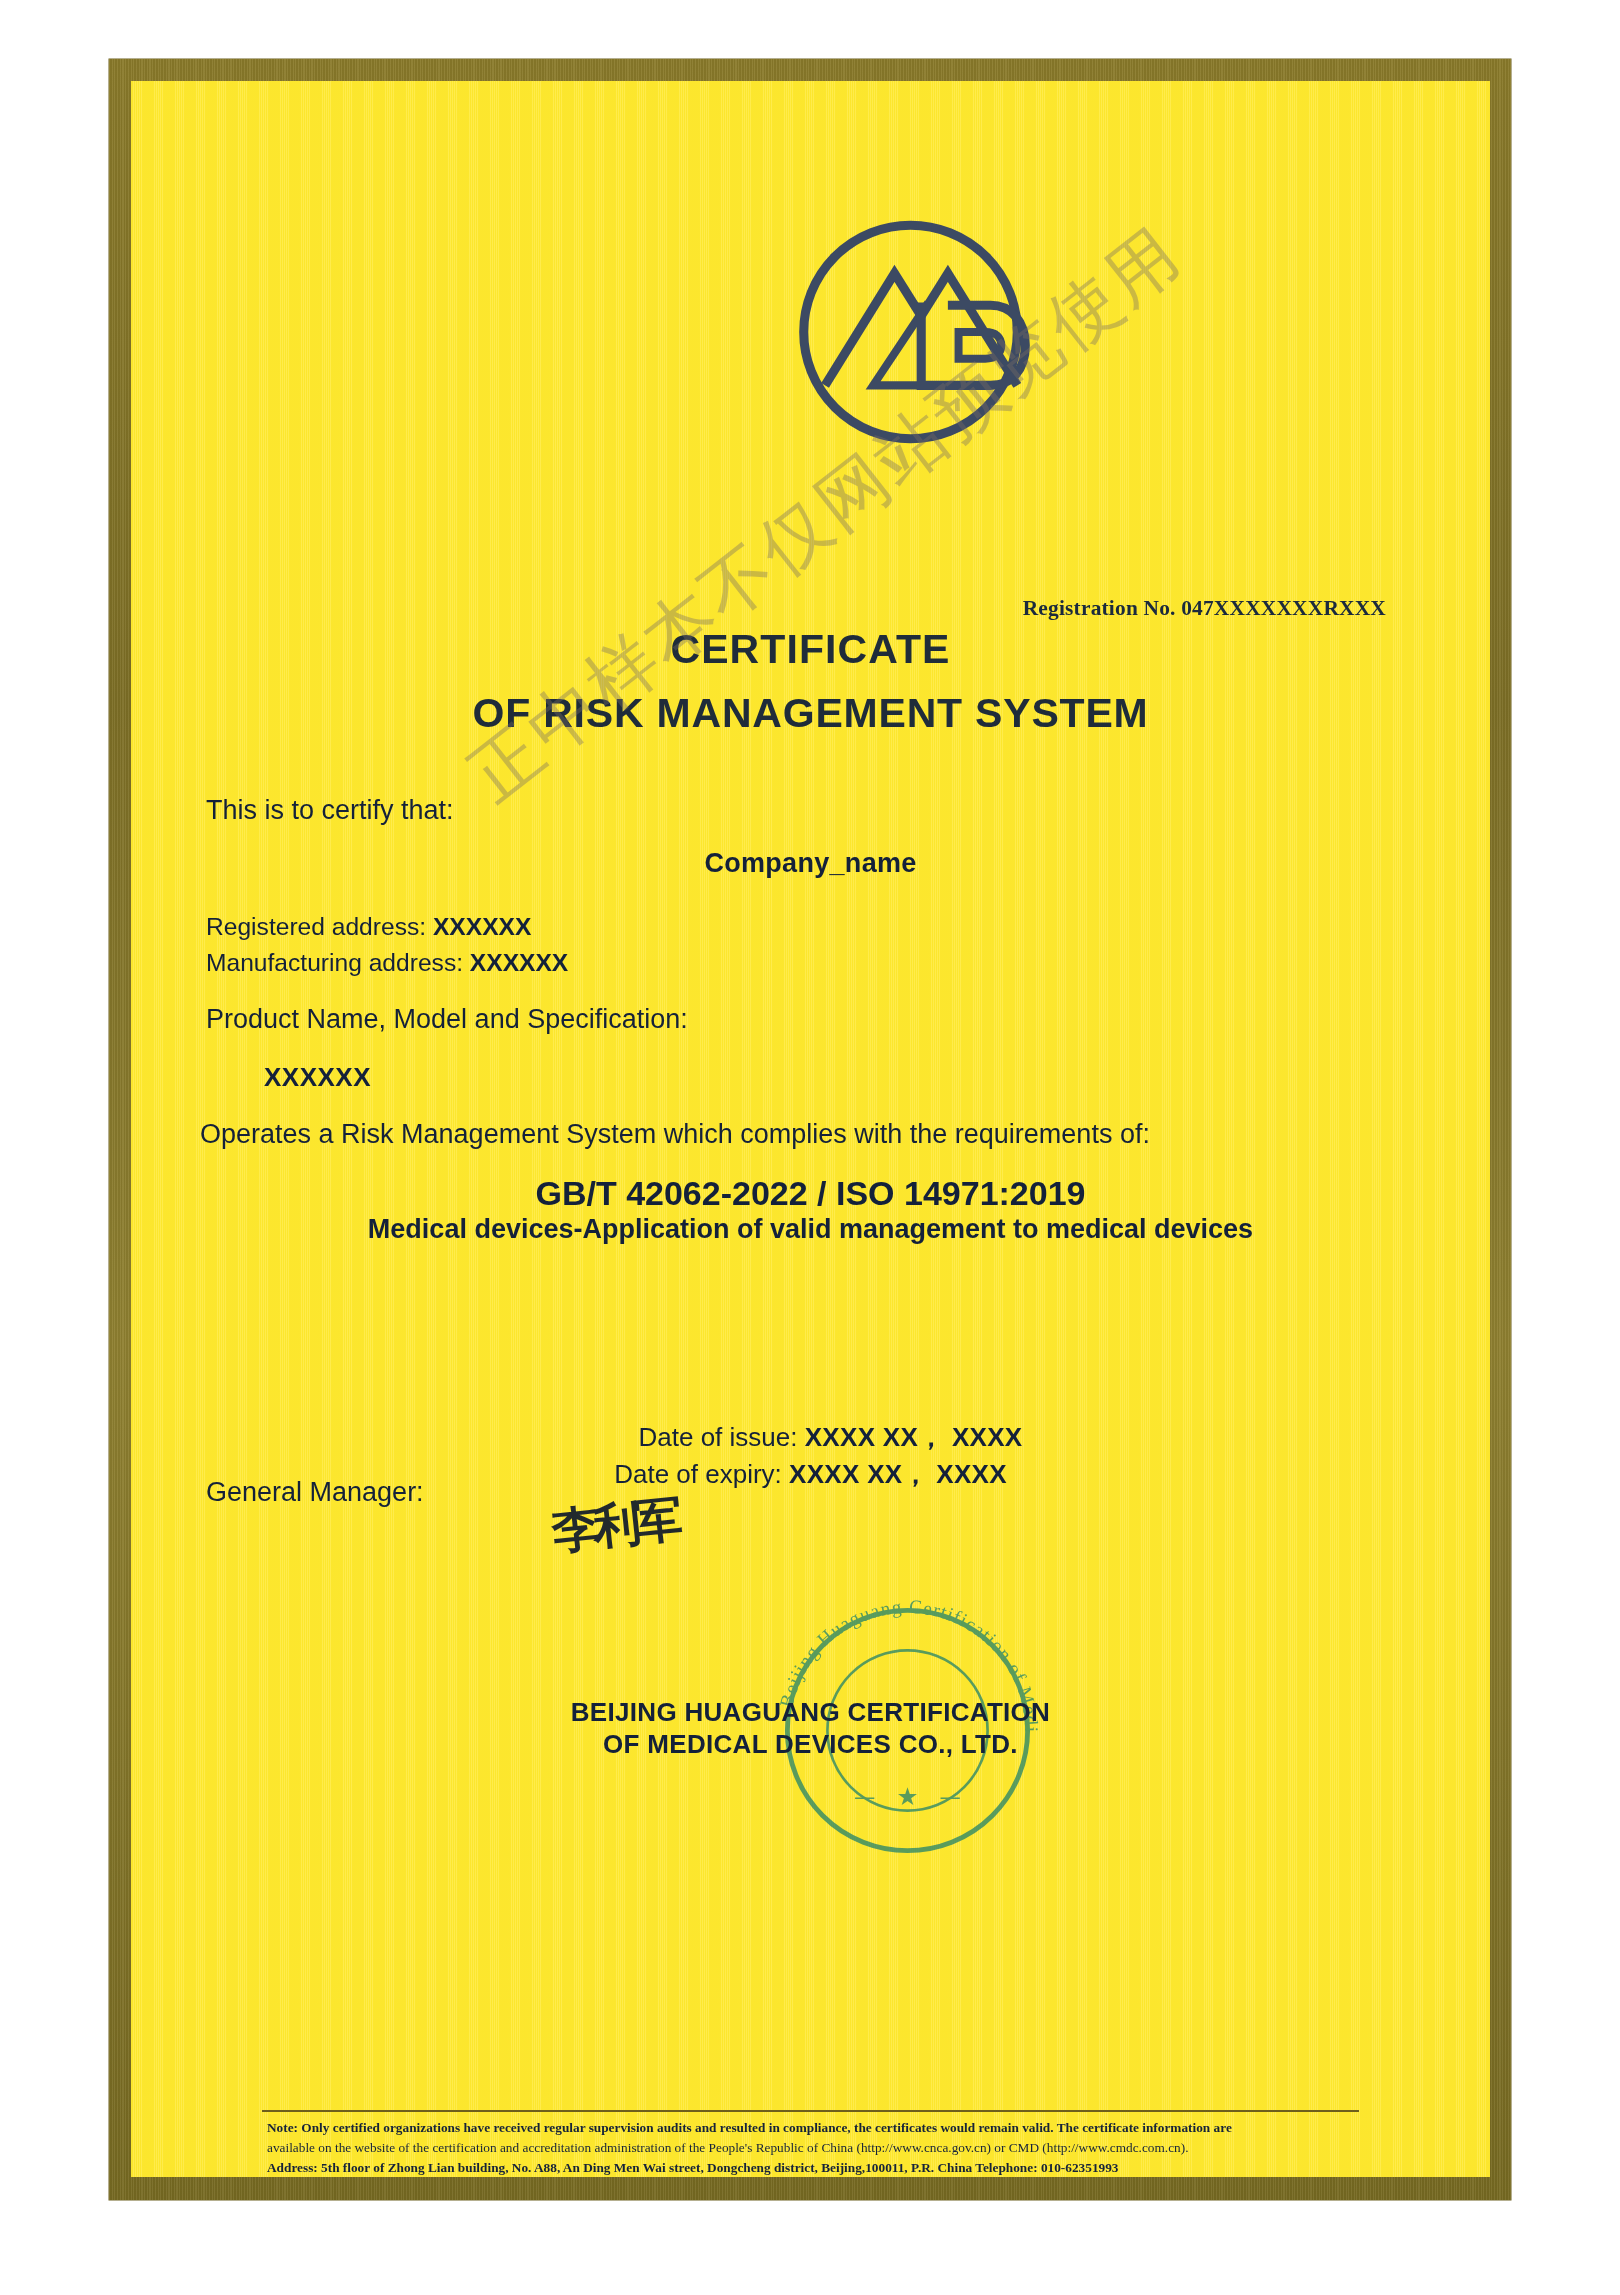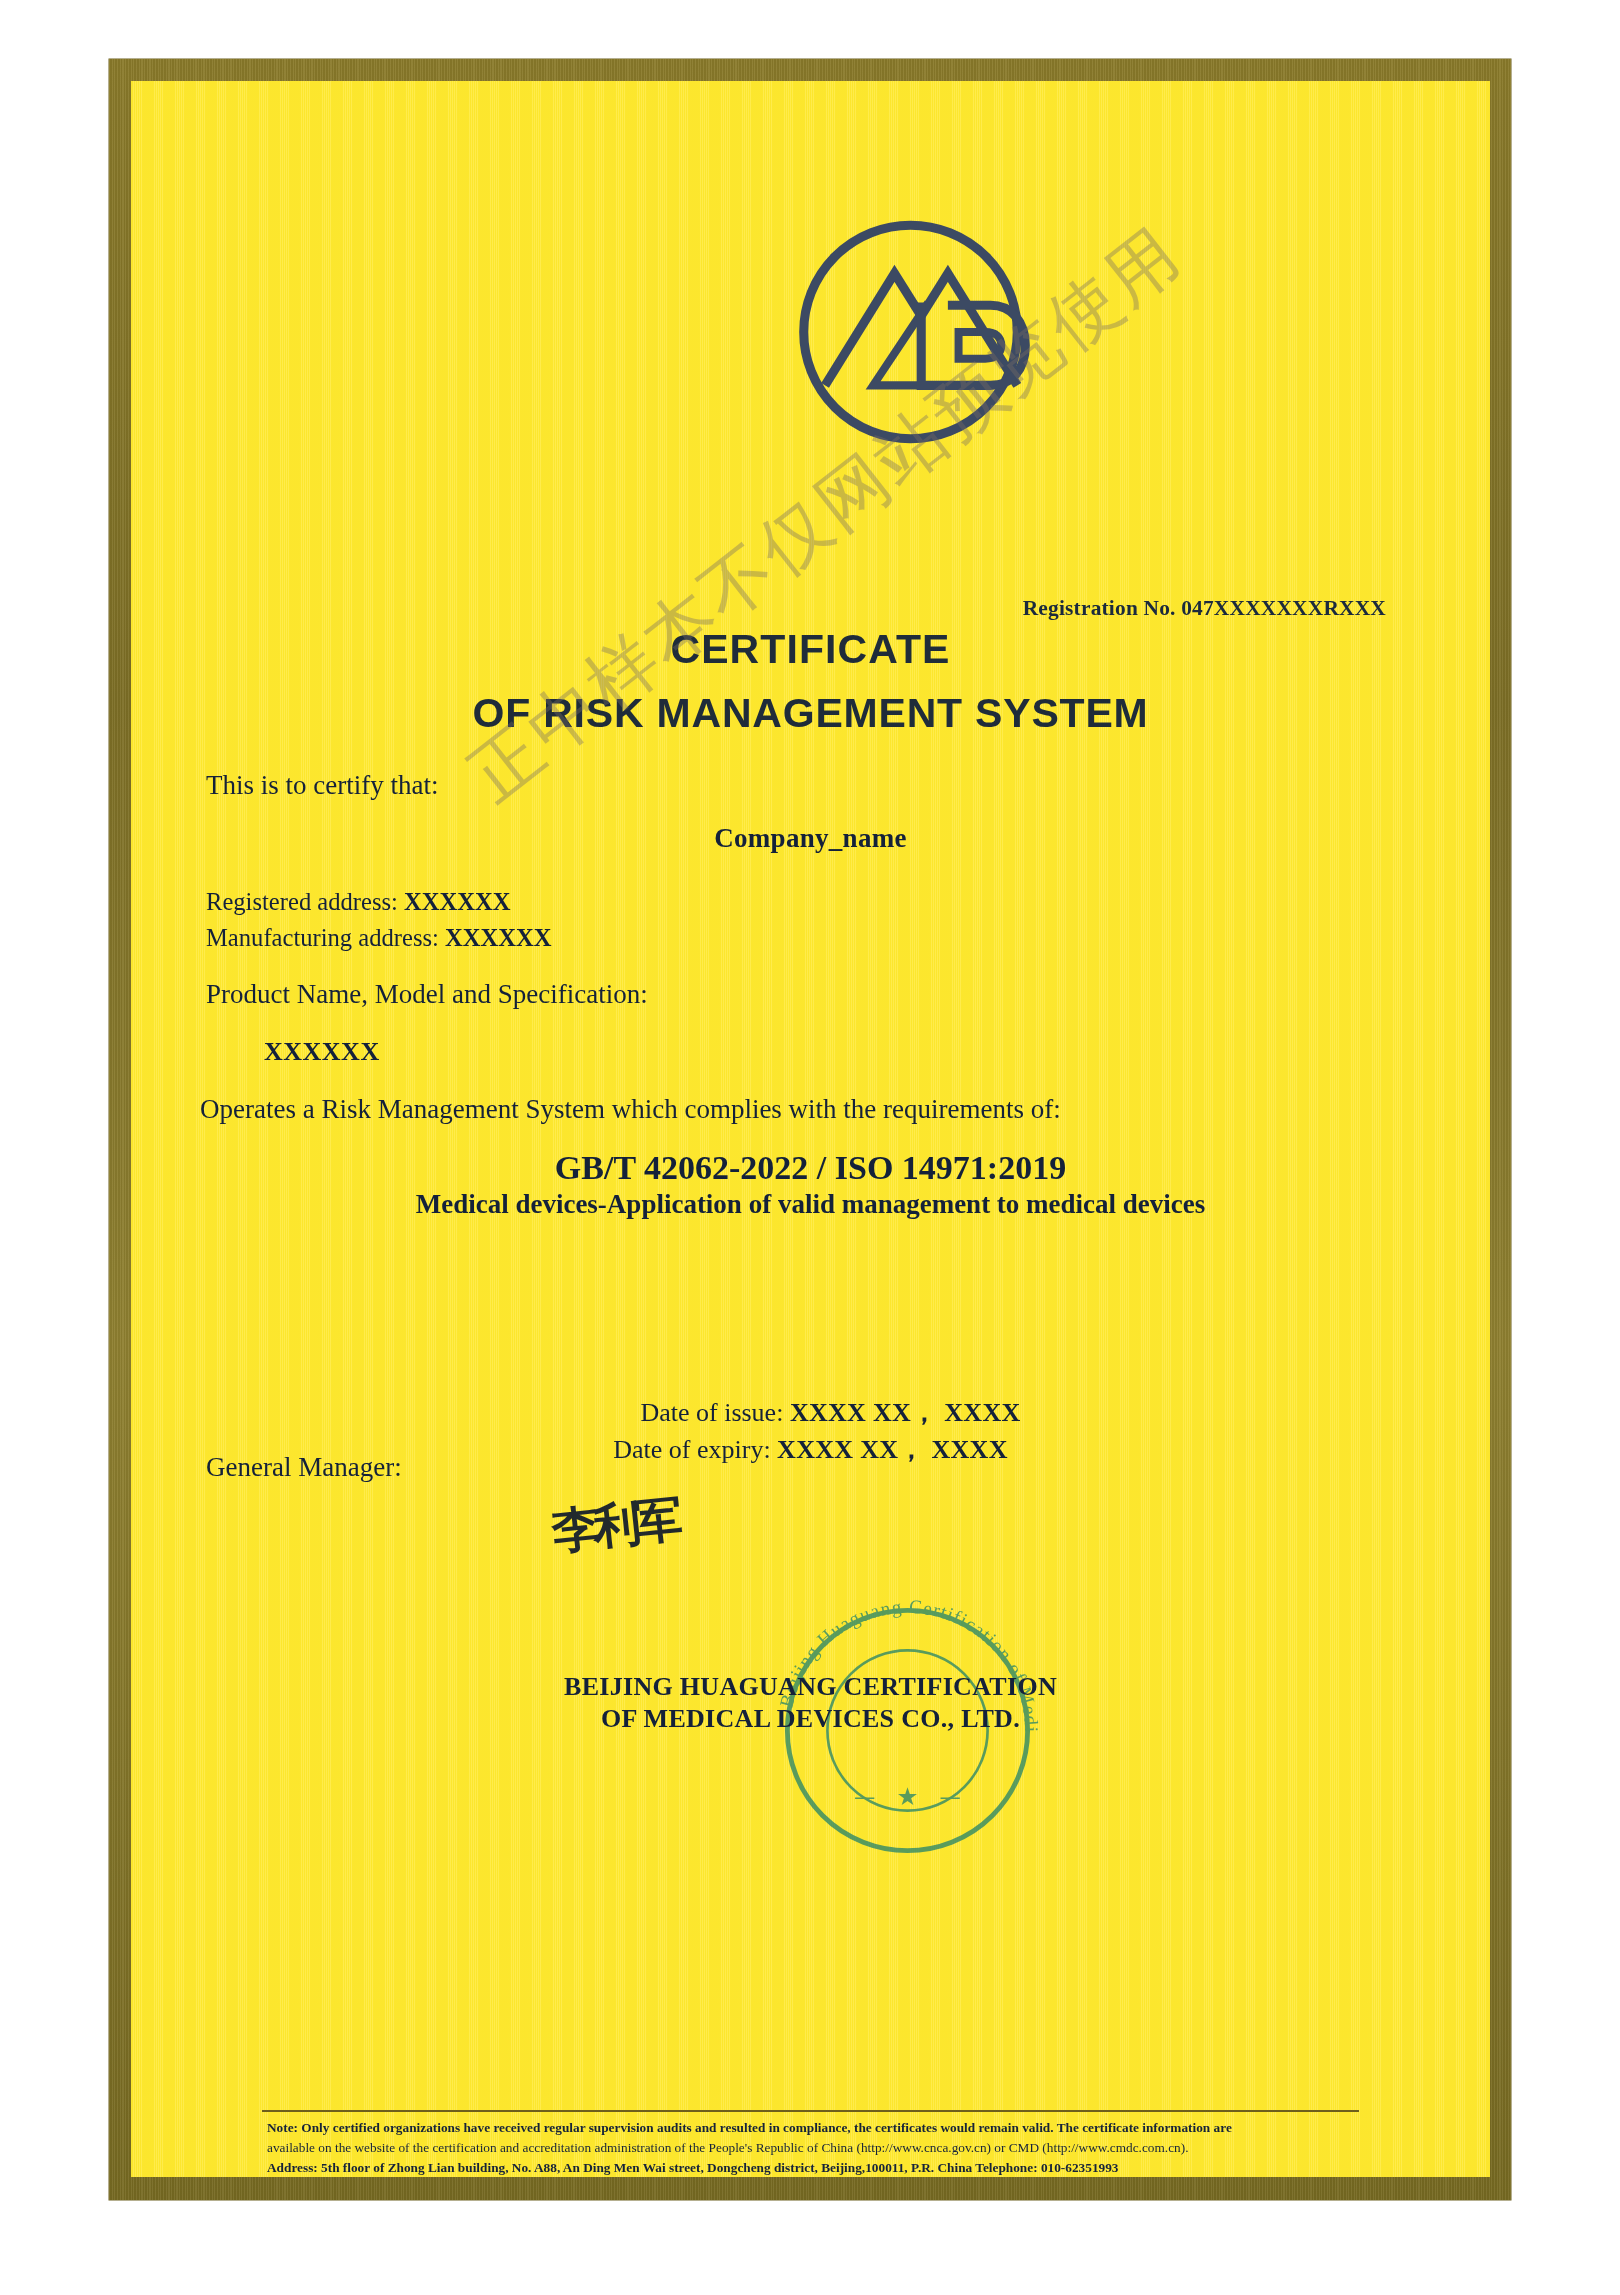--- a/index.html
+++ b/index.html
@@ -95,21 +95,22 @@
     font-family: "Liberation Sans", sans-serif;
     font-weight: bold;
     font-size: 41px;
     letter-spacing: 0.8px;
     color: #1f2c3a;
   }
 
   .txt {
     position: absolute;
     color: #14213a;
-    font-family: Liberation Serif, serif;
+    font-family: Liberation Sans, sans-serif;
+    margin-top: 25px;
   }
 
   .certify-line { left: 75px; top: 689px; font-size: 27px; }
 
   .company-name {
     left: 0; right: 0;
     top: 742px;
     text-align: center;
     font-weight: bold;
     font-size: 27px;

